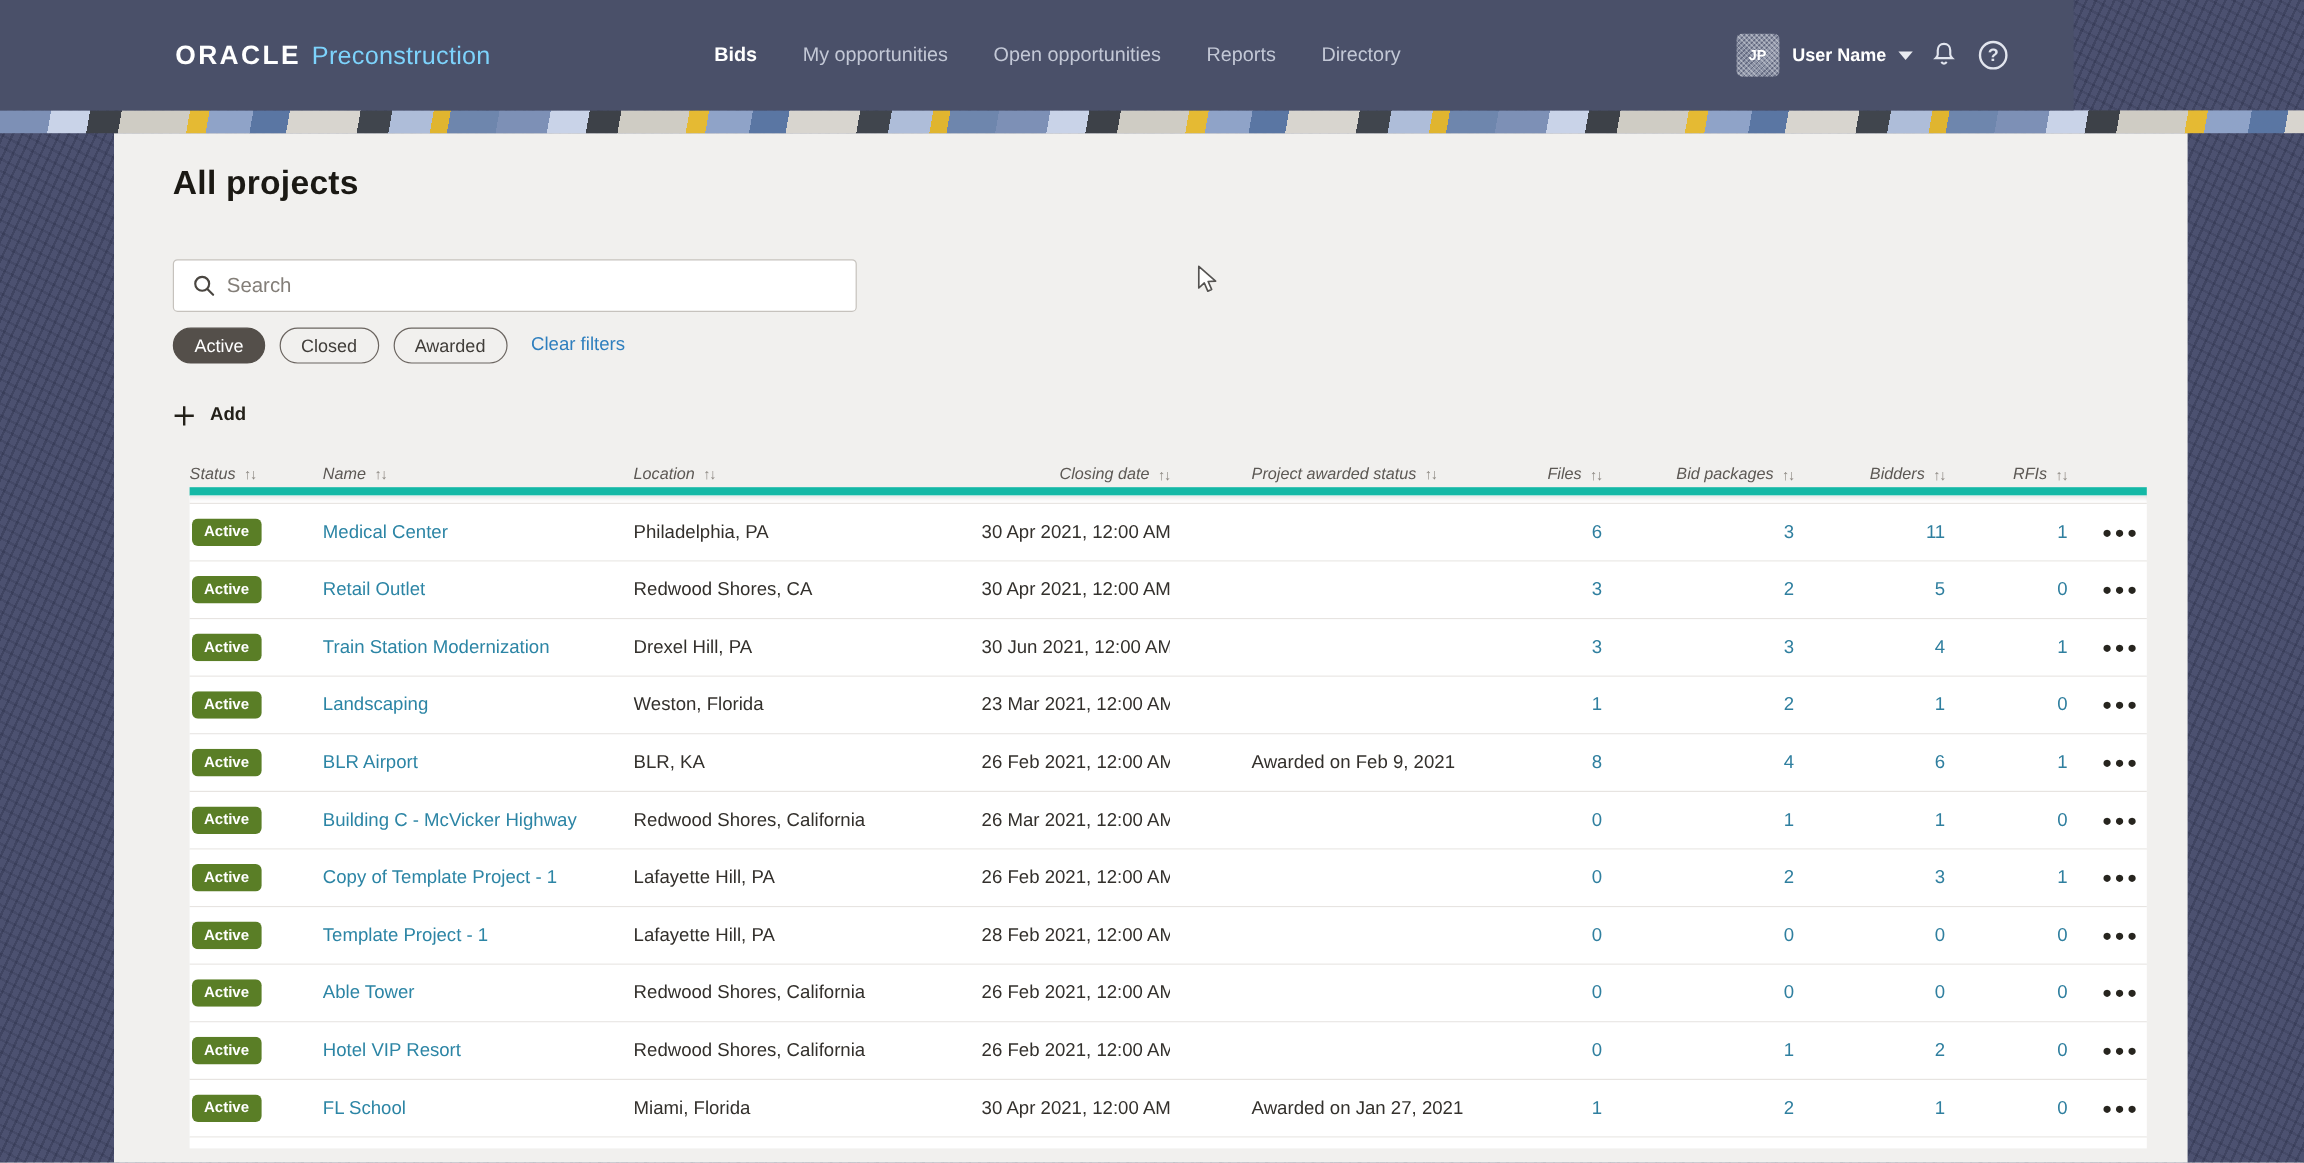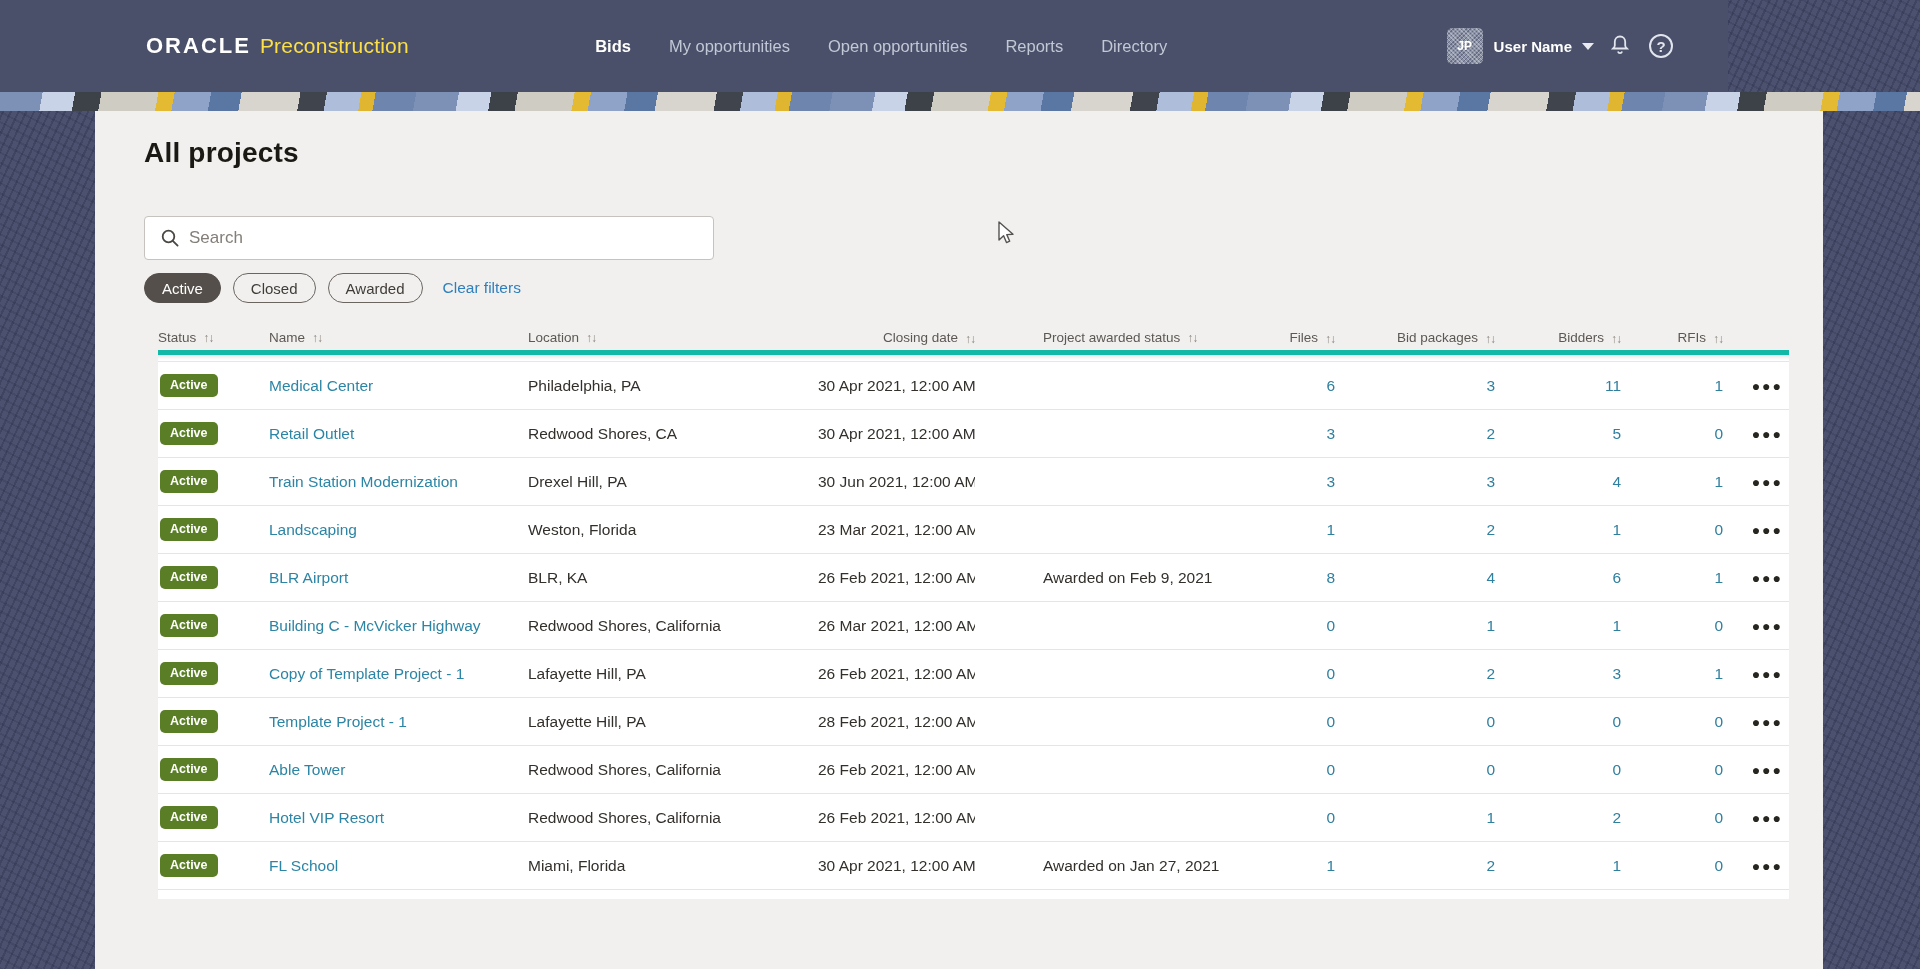--- a/index.html
+++ b/index.html
@@ -11,21 +11,21 @@
     background-image:
       repeating-linear-gradient(115deg, rgba(20,24,45,.22) 0 2px, transparent 2px 7px),
       repeating-linear-gradient(28deg, rgba(20,24,45,.14) 0 2px, transparent 2px 9px);
   }
 
   
   .topbar { position:absolute; top:0; left:0; width:1728px; height:92px;
     background:var(--header-bg,#4a5069); display:flex; align-items:center; z-index:5; }
   .brand { display:flex; align-items:baseline; gap:9px; margin-left:146px; cursor:default; }
   .brand .oracle { color:#fff; font-weight:700; font-size:22px; letter-spacing:2px; }
-  .brand .product { color:#fde047; font-weight:400; font-size:21px; letter-spacing:.2px; }
+  .brand .product { color:#7dd3fc; font-weight:400; font-size:21px; letter-spacing:.2px; }
   .mainnav { position:absolute; left:50%; transform:translateX(-47%); display:flex; gap:38px; align-items:center; }
   .mainnav .nav-item { color:#c3c8d6; font-size:16.5px; cursor:pointer; white-space:nowrap; }
   .mainnav .nav-item.active { color:#ffffff; font-weight:700; }
   .top-right { position:absolute; right:52px; display:flex; align-items:center; gap:11px; }
   .avatar { width:36px; height:36px; border-radius:5px; display:flex; align-items:center; justify-content:center;
     color:#fff; font-size:12px; font-weight:700; cursor:pointer;
     background-color:#8d93a6;
     background-image:
       repeating-linear-gradient(45deg, rgba(255,255,255,.30) 0 1px, transparent 1px 3px),
       repeating-linear-gradient(-45deg, rgba(52,58,86,.45) 0 1px, transparent 1px 3px); }
@@ -59,21 +59,21 @@
     font-size:15px; cursor:pointer; border:1px solid #6b6560; color:#403d39; background:transparent; }
   .chip.selected { background:var(--chip-selected,#544f4a); border-color:var(--chip-selected,#544f4a); color:#fff; }
   .clear-link { margin-left:8px; color:var(--clear-link,#2f7fbe); font-size:15.5px; cursor:pointer; text-decoration:none; }
 
   .addbar { margin-top:28px; height:30px; display:flex; align-items:center; }
   .add-btn { display:flex; align-items:center; gap:12px; cursor:pointer; color:#232019; font-size:15.5px; font-weight:600; }
 
   
   .grid-row { display:grid; grid-template-columns:111px 259px 290px 157px 298px 62px 160px 126px 102px 66px; align-items:center; }
   .table { margin-top:22px; padding-left:14px; width:1645px; }
-  .thead { height:30px; border-bottom:5px solid #14b8a6; color:#5c5854; font-size:13.5px; }
+  .thead { height:30px; border-bottom:7px solid #14b8a6; color:#5c5854; font-size:13.5px;font-style:italic; }
   .th { display:flex; align-items:center; gap:7px; cursor:pointer; white-space:nowrap; }
   .th.right { justify-content:flex-end;align-items:flex-end; }
   .sort { color:#8d8882; font-size:12px; letter-spacing:-1px; line-height:1; }
   .col-awarded { padding-left:68px; }
   .scroll-gap { height:7px; background:#fff; border-bottom:1px solid #e8e5e2;
     box-shadow:inset 0 5px 5px -4px rgba(0,0,0,.16); }
   .trow { height:48px; background:#ffffff; border-bottom:1px solid #e7e4e1; font-size:15.5px; }
   .cell { white-space:nowrap; overflow:hidden; }
   .cell.right { text-align:right; }
   .badge { display:inline-block; margin-left:2px; background:var(--badge-active,#5a7e26); color:#fff;
@@ -137,20 +137,29 @@
       <input type="text" placeholder="Search" style="">
     </div>
 
     <div class="filterbar">
       <div class="chip selected">Active</div>
       <div class="chip">Closed</div>
       <div class="chip">Awarded</div>
       <a class="clear-link">Clear filters</a>
     </div>
 
+    <div class="addbar">
+      <div class="add-btn">
+        <svg width="19" height="19" viewBox="0 0 19 19">
+          <line x1="9.5" y1="1.5" x2="9.5" y2="17.5" stroke="#232019" stroke-width="2"></line>
+          <line x1="1.5" y1="9.5" x2="17.5" y2="9.5" stroke="#232019" stroke-width="2"></line>
+        </svg>
+        <span>Add</span>
+      </div>
+    </div>
 
     <div class="table">
       <div class="grid-row thead">
         <div class="th">
             <span>Status</span>
             <span class="sort">↑↓</span>
           </div>
         <div class="th">
             <span>Name</span>
             <span class="sort">↑↓</span>

